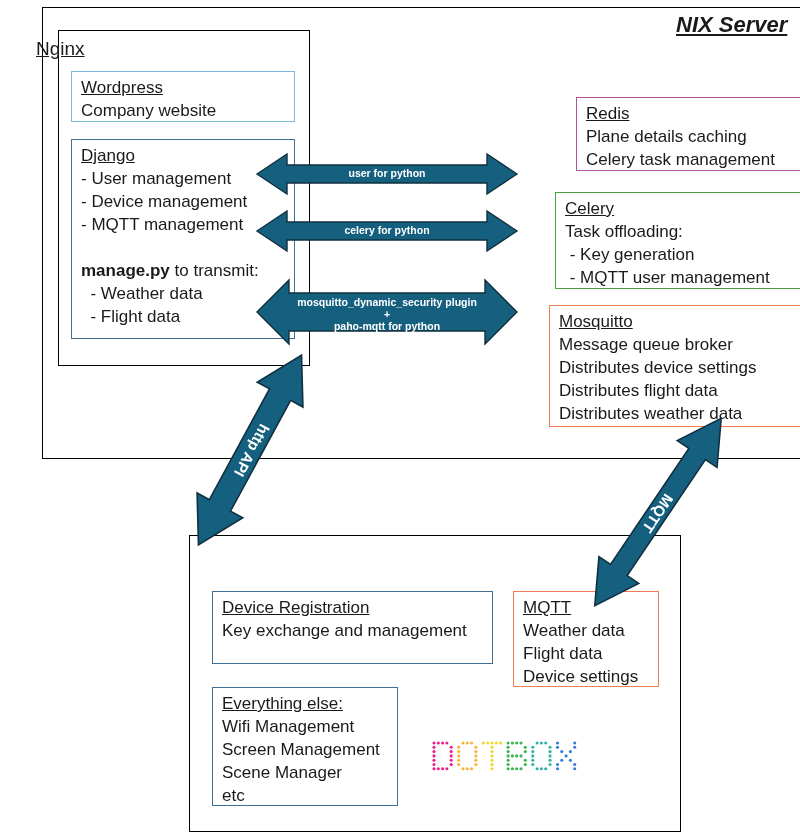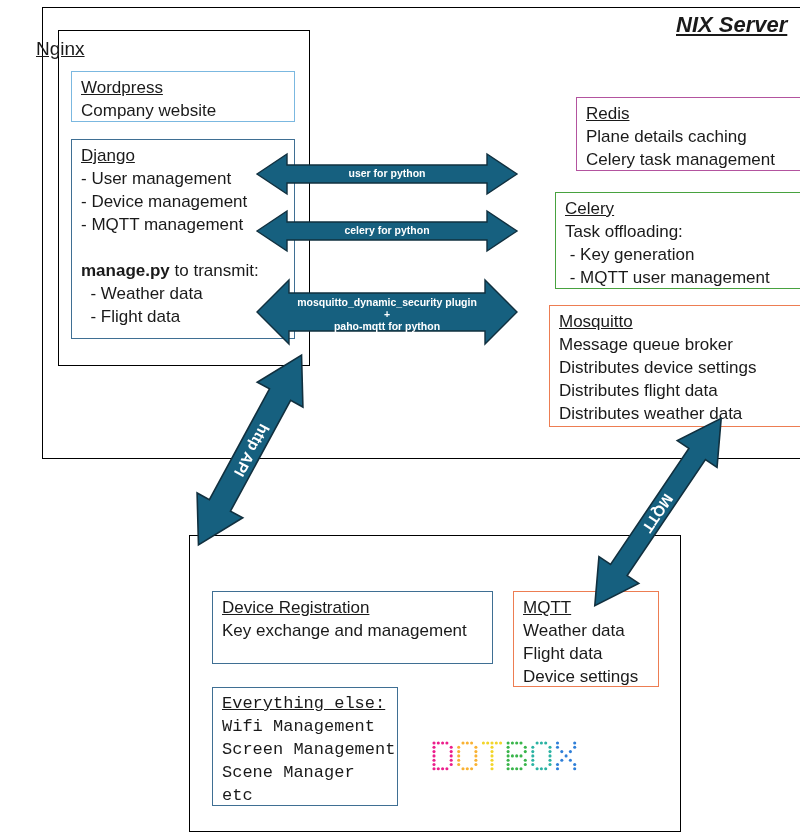--- a/index.html
+++ b/index.html
@@ -103,21 +103,21 @@
     <span class="b-line">Distributes weather data</span>
   </div>
 
   <div class="box outer" style="left:153px;top:535px;width:492px;height:297px;"></div>
 
   <div class="box c-devreg txt" style="left:176px;top:591px;width:281px;height:73px;padding:4px 8px 0 9px;">
     <span class="b-title">Device Registration</span>
     <span class="b-line">Key exchange and management</span>
   </div>
 
-  <div class="box c-else txt" style="left:176px;top:687px;width:186px;height:119px;padding:4px 4px 0 9px;font-family:Liberation Mono, monospace;">
+  <div class="box c-else txt" style="left:176px;top:687px;width:186px;height:119px;padding:4px 4px 0 9px;">
     <span class="b-title">Everything else:</span>
     <span class="b-line">Wifi Management</span>
     <span class="b-line">Screen Management</span>
     <span class="b-line">Scene Manager</span>
     <span class="b-line">etc</span>
   </div>
 
   <div class="box c-mqtt txt" style="left:477px;top:591px;width:146px;height:96px;padding:4px 0 0 9px;">
     <span class="b-title">MQTT</span>
     <span class="b-line">Weather data</span>

